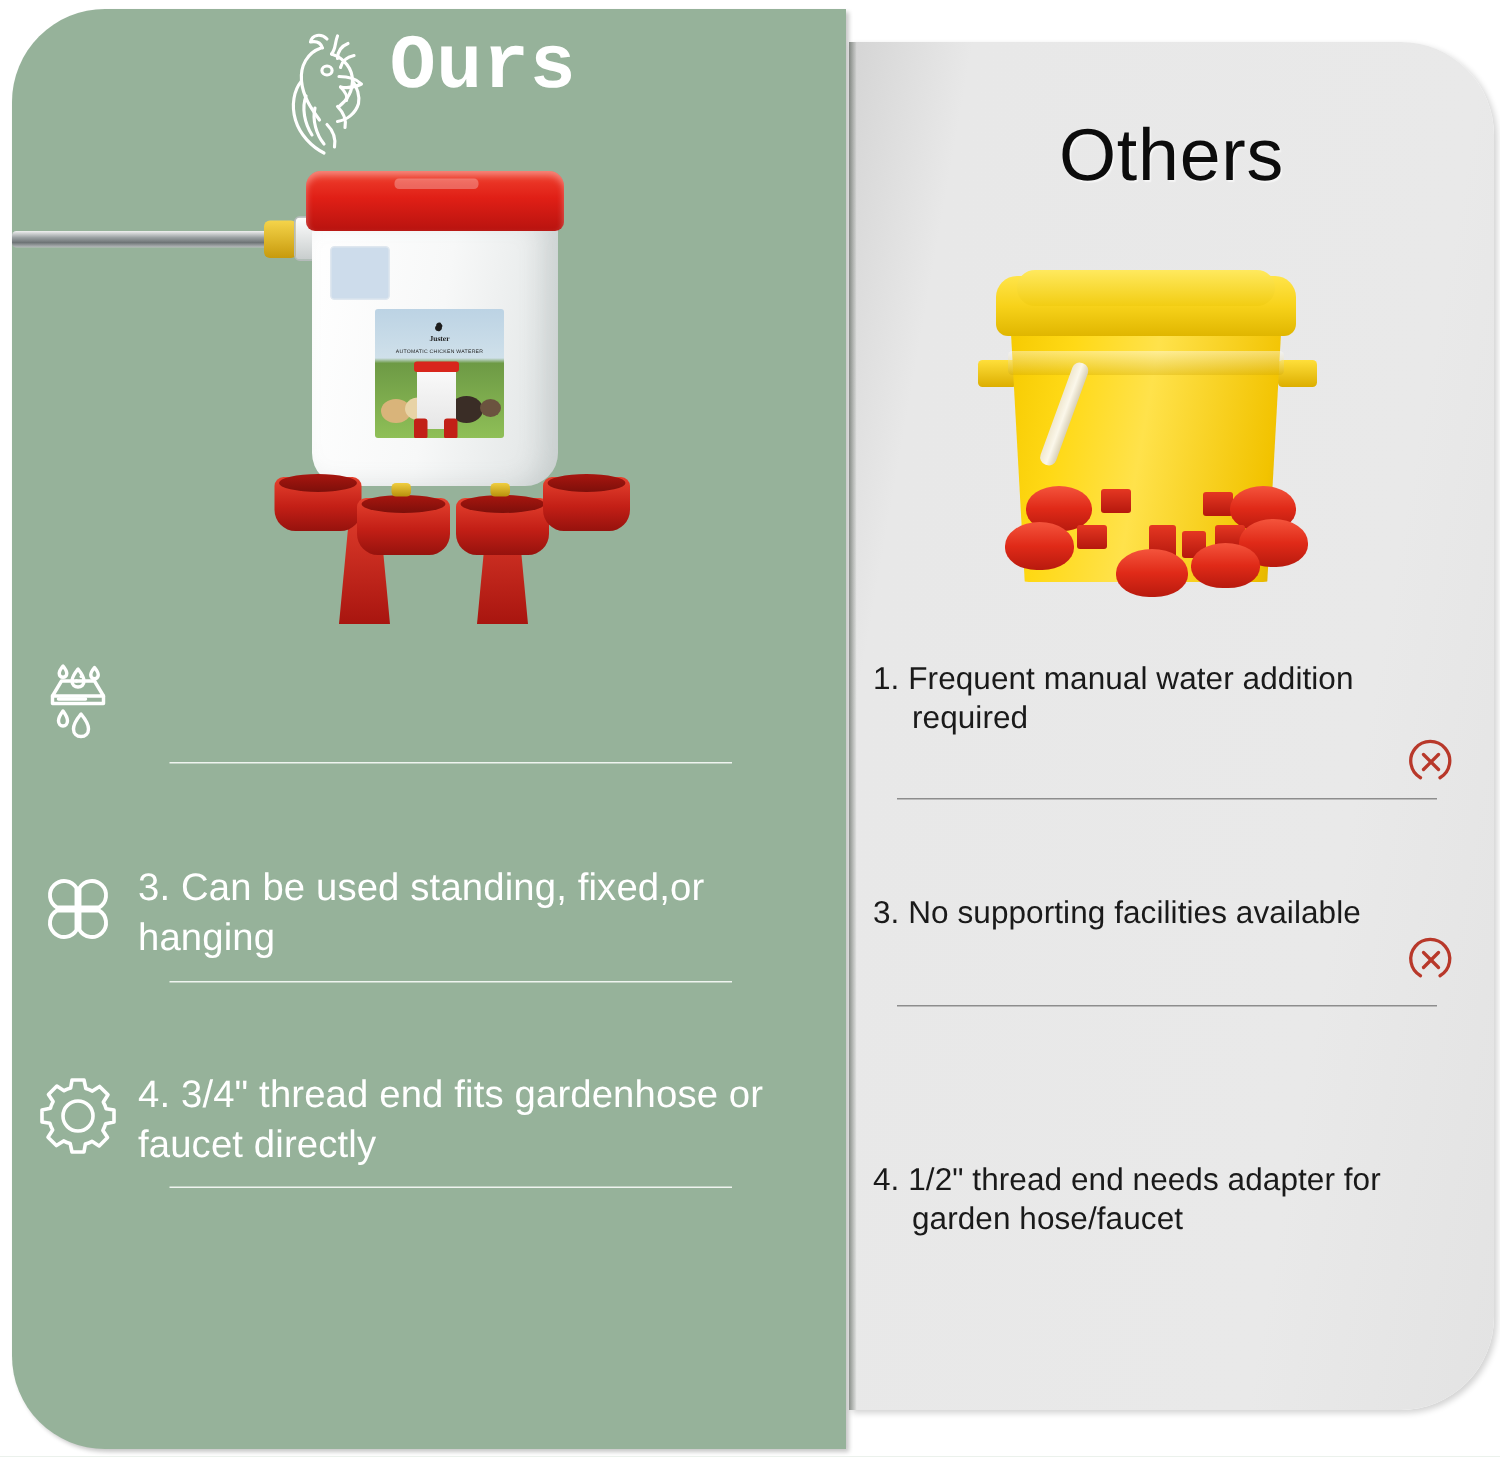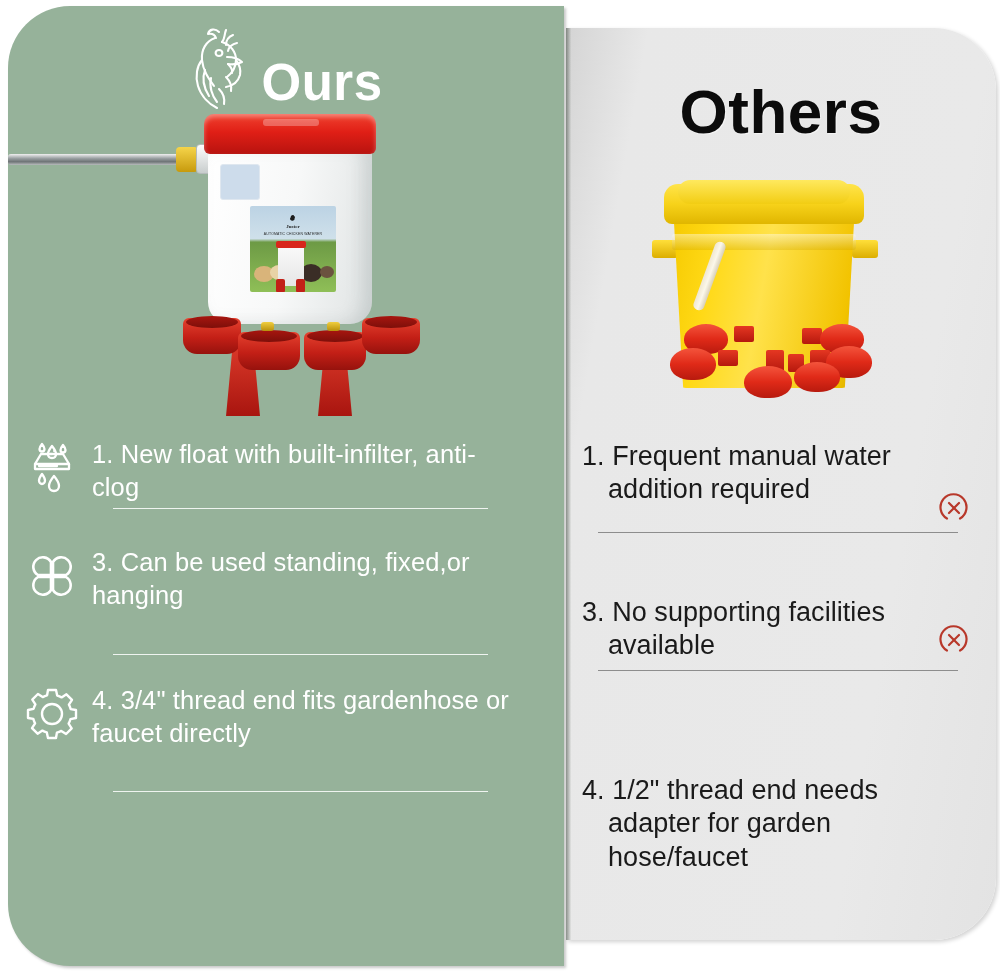--- a/index.html
+++ b/index.html
@@ -51,43 +51,44 @@
     background: linear-gradient(90deg, rgba(60,70,60,0.55), rgba(130,140,130,0.05));
   }
 
   
   .head-ours {
     position: absolute;
     left: 0; top: 14px;
     width: 556px;
     height: 92px;
     display: flex;
-    align-items: flex-end;
+    align-items: flex-start;
     justify-content: center;
     gap: 10px;
+    font-family: Liberation Mono, monospace;
   }
   .rooster-icon { width: 62px; height: 86px; display: block; }
   .title-ours {
     font-size: 51px;
     font-weight: bold;
     color: #ffffff;
     letter-spacing: 0.5px;
     line-height: 1;
     padding-bottom: 4px;
   }
 
   .head-others {
     position: absolute;
     left: 0; top: 48px;
     width: 430px;
     text-align: center;
   }
   .title-others {
-    font-size: 62px;
-    font-weight: bold;
+    font-size: 49px;
+    font-weight: normal;
     color: #0c0c0c;
     letter-spacing: 0.5px;
     text-shadow: 1px 1px 1px rgba(255,255,255,0.6);
   }
 
   
   .prod-ours {
     position: absolute;
     left: 0; top: 100px;
     width: 556px; height: 325px;
@@ -305,21 +306,21 @@
     left: 0; top: 412px;
     width: 430px;
   }
   .ofeat {
     position: relative;
     padding: 0 20px 0 16px;
     min-height: 130px;
   }
   .ofeat-text {
     color: #1a1a1a;
-    font-size: 27px;
+    font-size: 21px;
     line-height: 1.24;
     letter-spacing: 0.05px;
     text-indent: 0;
     padding-left: 26px;
   }
   .ofeat-text .num { margin-left: -26px; }
   .x-icon {
     position: absolute;
     right: 26px;
     width: 32px; height: 32px;
@@ -419,30 +420,26 @@
               <path d="M30 8 C30 8 26 13 26 16 C26 18.5 27.8 20 30 20 C32.2 20 34 18.5 34 16 C34 13 30 8 30 8 Z"></path>
               <circle cx="29" cy="16" r="1.2" fill="#ffffff" stroke="none"></circle>
               <circle cx="32" cy="13" r="1" fill="#ffffff" stroke="none"></circle>
               <path d="M20 6 C20 6 17.5 9 17.5 11 C17.5 12.5 18.6 13.5 20 13.5 C21.4 13.5 22.5 12.5 22.5 11 C22.5 9 20 6 20 6 Z"></path>
               <path d="M41 7 C41 7 38.5 10 38.5 12 C38.5 13.5 39.6 14.5 41 14.5 C42.4 14.5 43.5 13.5 43.5 12 C43.5 10 41 7 41 7 Z"></path>
               <path d="M32 38 C32 38 27 44 27 48 C27 51 29.2 53 32 53 C34.8 53 37 51 37 48 C37 44 32 38 32 38 Z"></path>
               <path d="M20 36 C20 36 17 40 17 42.5 C17 44.5 18.4 46 20 46 C21.6 46 23 44.5 23 42.5 C23 40 20 36 20 36 Z"></path>
             </g>
           </svg>
         </div>
-        <div class="feat-text">
-          <span>1.</span>
-          <span>New float with built-infilter, anti-clog</span>
-        </div>
       </div>
       <div class="rule-ours" style="top:72px;"></div>
 
       <div class="rule-ours" style="top:218px;"></div>
 
-      <div class="feat" style="">
+      <div class="feat" style="margin-top:30px;">
         <div class="feat-icon">
           <svg viewBox="0 0 60 60">
             <g fill="none" stroke="#ffffff" stroke-width="2.6">
               <path d="M29 29 L29 16 A9.5 9.5 0 1 0 16 29 Z"></path>
               <path d="M31 29 L44 29 A9.5 9.5 0 1 0 31 16 Z"></path>
               <path d="M29 31 L16 31 A9.5 9.5 0 1 0 29 44 Z"></path>
               <path d="M31 31 L31 44 A9.5 9.5 0 1 0 44 31 Z"></path>
             </g>
           </svg>
         </div>

